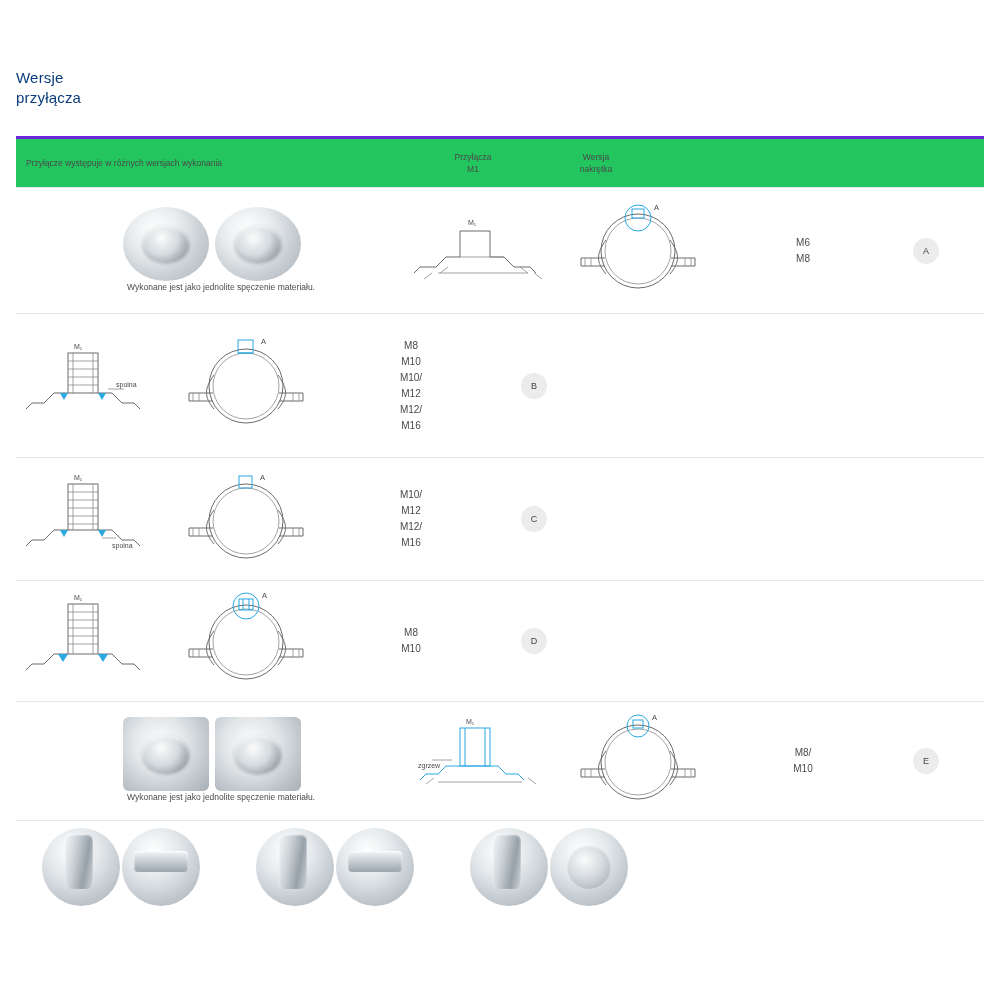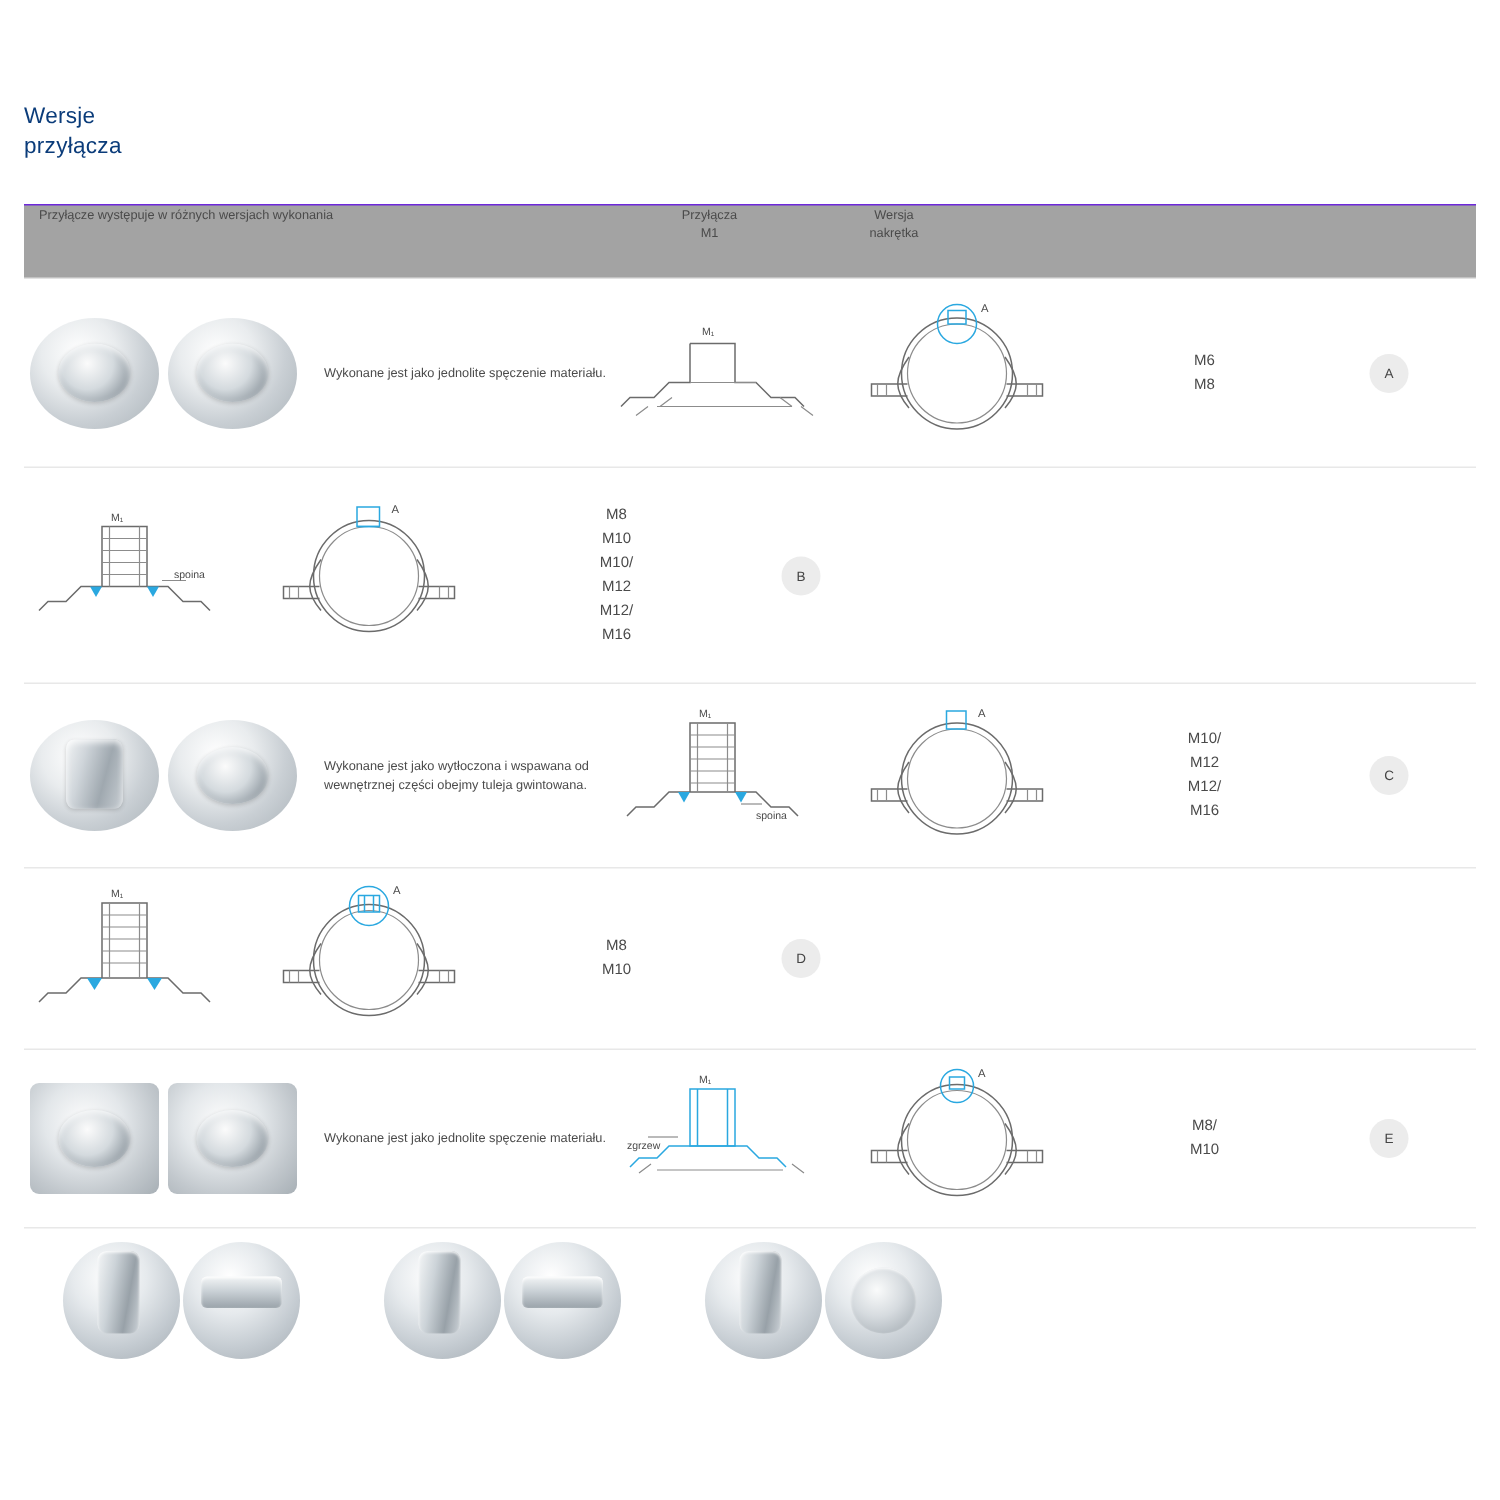--- a/index.html
+++ b/index.html
@@ -38,24 +38,24 @@
 
   
   .table {
     position: absolute;
     left: 16px;
     top: 136px;
     width: 968px;
   }
   .thead {
     display: flex;
-    align-items: flex-start;
+    align-items: center;
     height: 48px;
-    background: #a3a3a3;
-    border-top: 1px solid #6d28d9;
+    background: #22c55e;
+    border-top: 3px solid #6d28d9;
     border-bottom: 1px solid #e2e2e2;
   }
   .th {
     font-size: 8.5px;
     color: #4a4a4a;
     line-height: 1.45;
   }
   .c-desc  { width: 392px; padding-left: 10px; box-sizing: border-box;}
   .c-view  { width: 330px; box-sizing: border-box; }
   .c-m1    { width: 130px; text-align: center; box-sizing: border-box; }
@@ -69,20 +69,21 @@
   }
   .row .cell { box-sizing: border-box; }
 
   
   .desc-cell {
     width: 392px;
     display: flex;
     align-items: center;
     padding-left: 4px;
     box-sizing: border-box;
+    flex-direction: column;
   }
   .photos {
     width: 182px;
     display: flex;
     gap: 6px;
     flex-shrink: 0;
   }
   .photo {
     width: 86px;
     height: 74px;
@@ -326,27 +327,20 @@
 M10/
 M12
 M12/
 M16</div>
       <div class="cell ver-cell">
         <div class="ver-badge">B</div>
       </div>
     </div>
 
     <div class="row" style="min-height:122px;">
-      <div class="cell desc-cell">
-        <div class="photos">
-          <div class="photo nut"></div>
-          <div class="photo"></div>
-        </div>
-        <div class="desc-text">Wykonane jest jako wytłoczona i wspawana od wewnętrznej części obejmy tuleja gwintowana.</div>
-      </div>
       <div class="cell view-cell">
         <svg width="150" height="110" viewBox="0 0 150 110">
           <text class="lbl" x="58" y="16">M₁</text>
           <rect class="ln" x="52" y="20" width="30" height="46"></rect>
           <path class="ln2" d="M57 20 v46 M77 20 v46 M52 28 h30 M52 36 h30 M52 44 h30 M52 52 h30 M52 60 h30"></path>
           <path class="ln" d="M52 66 h-14 l-10 10 h-12 l-6 6"></path>
           <path class="ln" d="M82 66 h14 l10 10 h12 l6 6"></path>
           <path class="accf" d="M44 66 l8 0 l-4 7 z"></path>
           <path class="accf" d="M82 66 l8 0 l-4 7 z"></path>
           <path class="ln2" d="M86 74 h14"></path>

